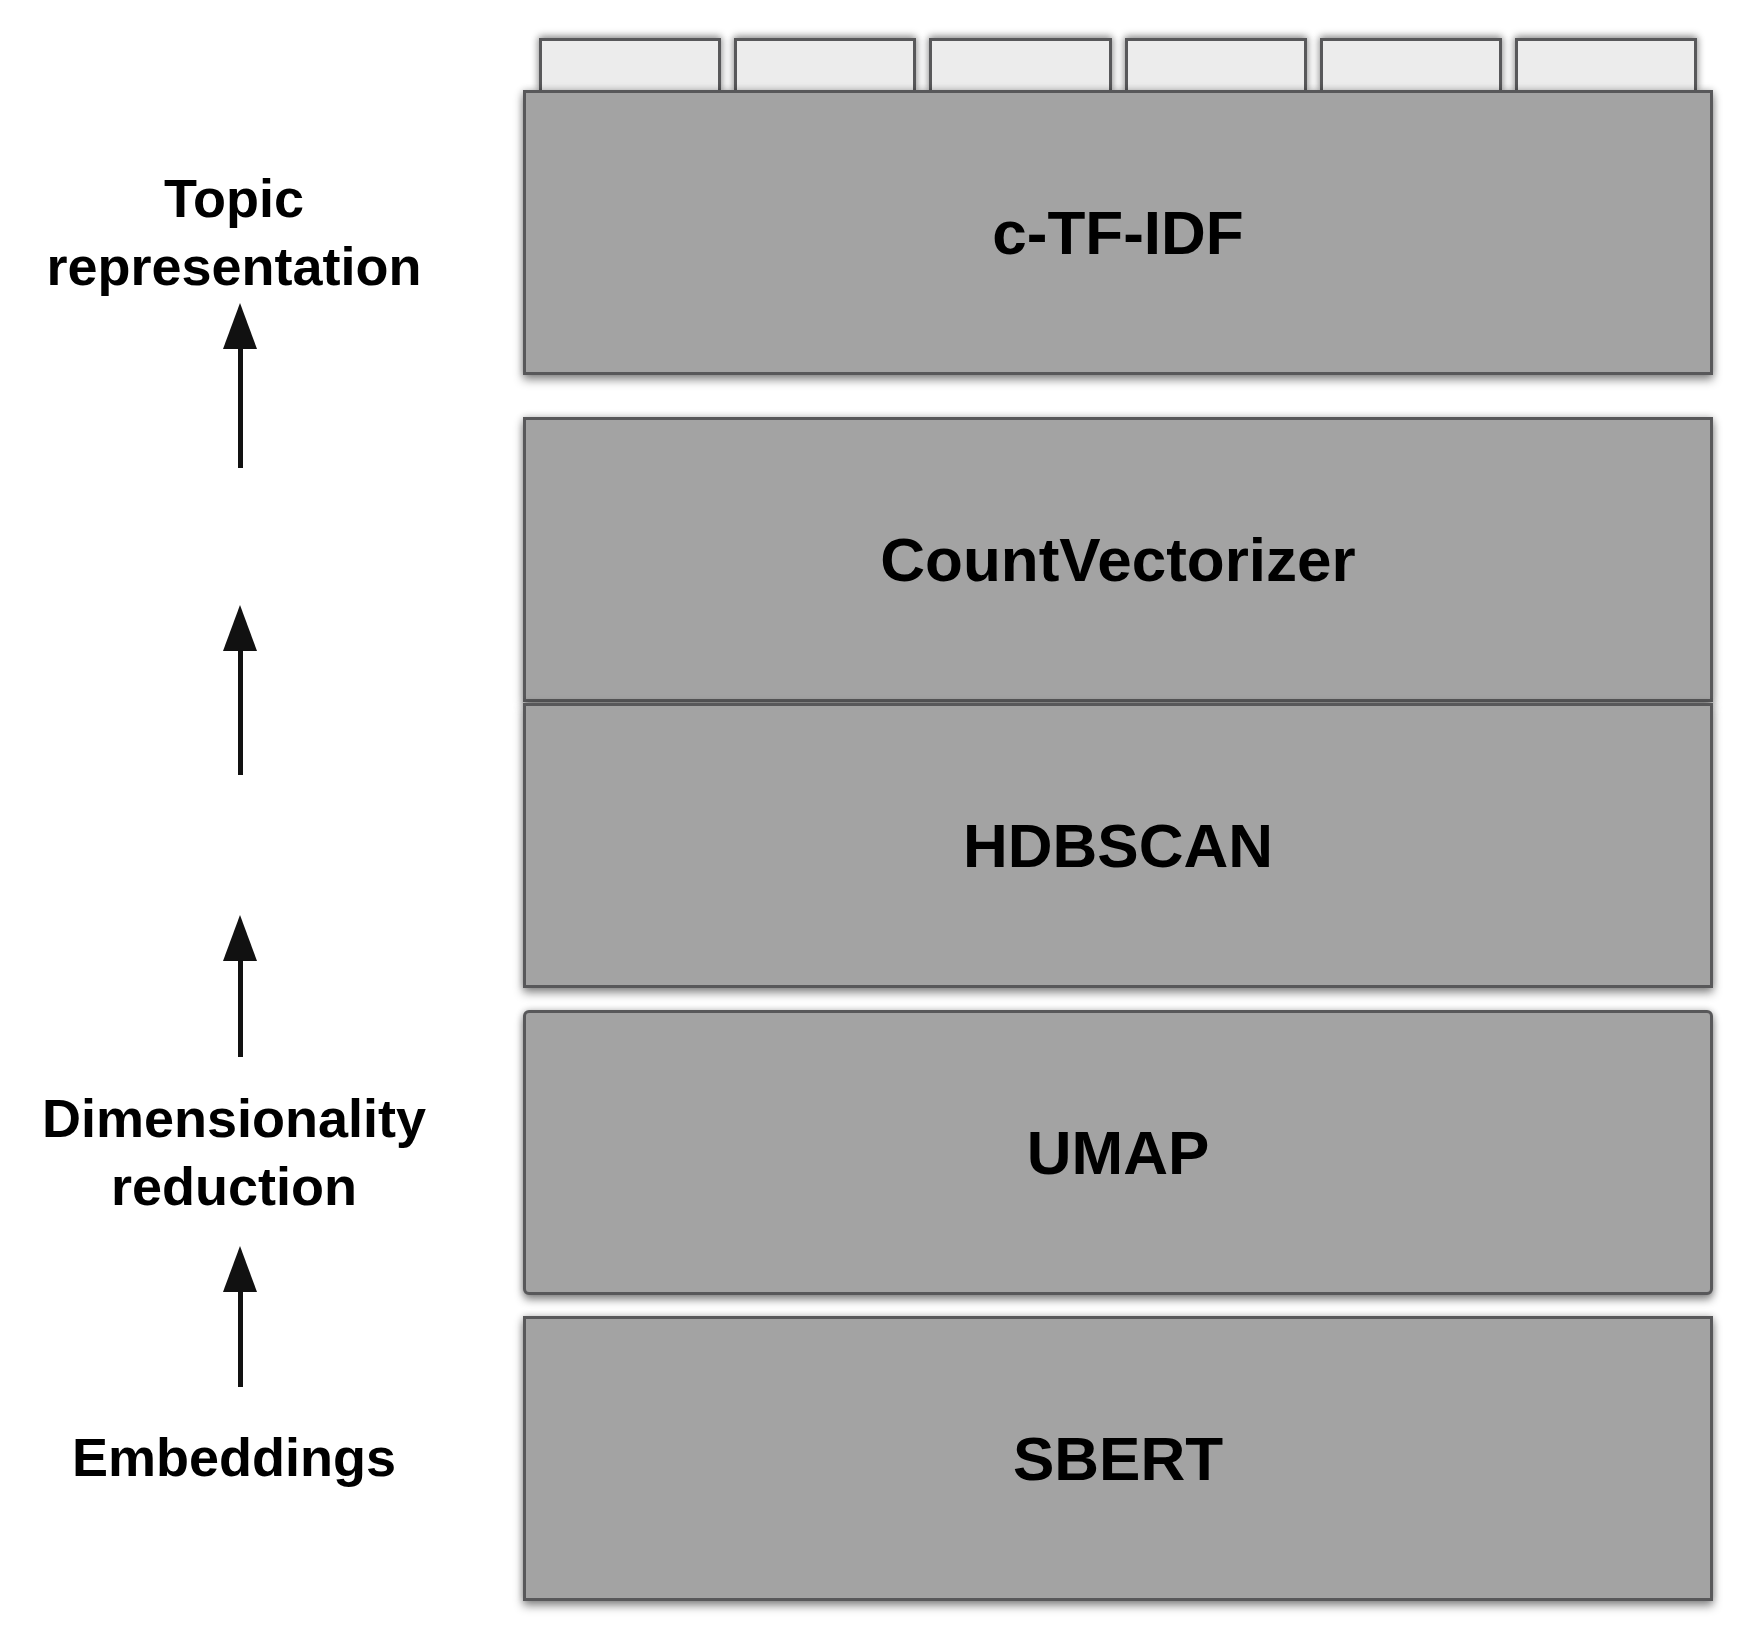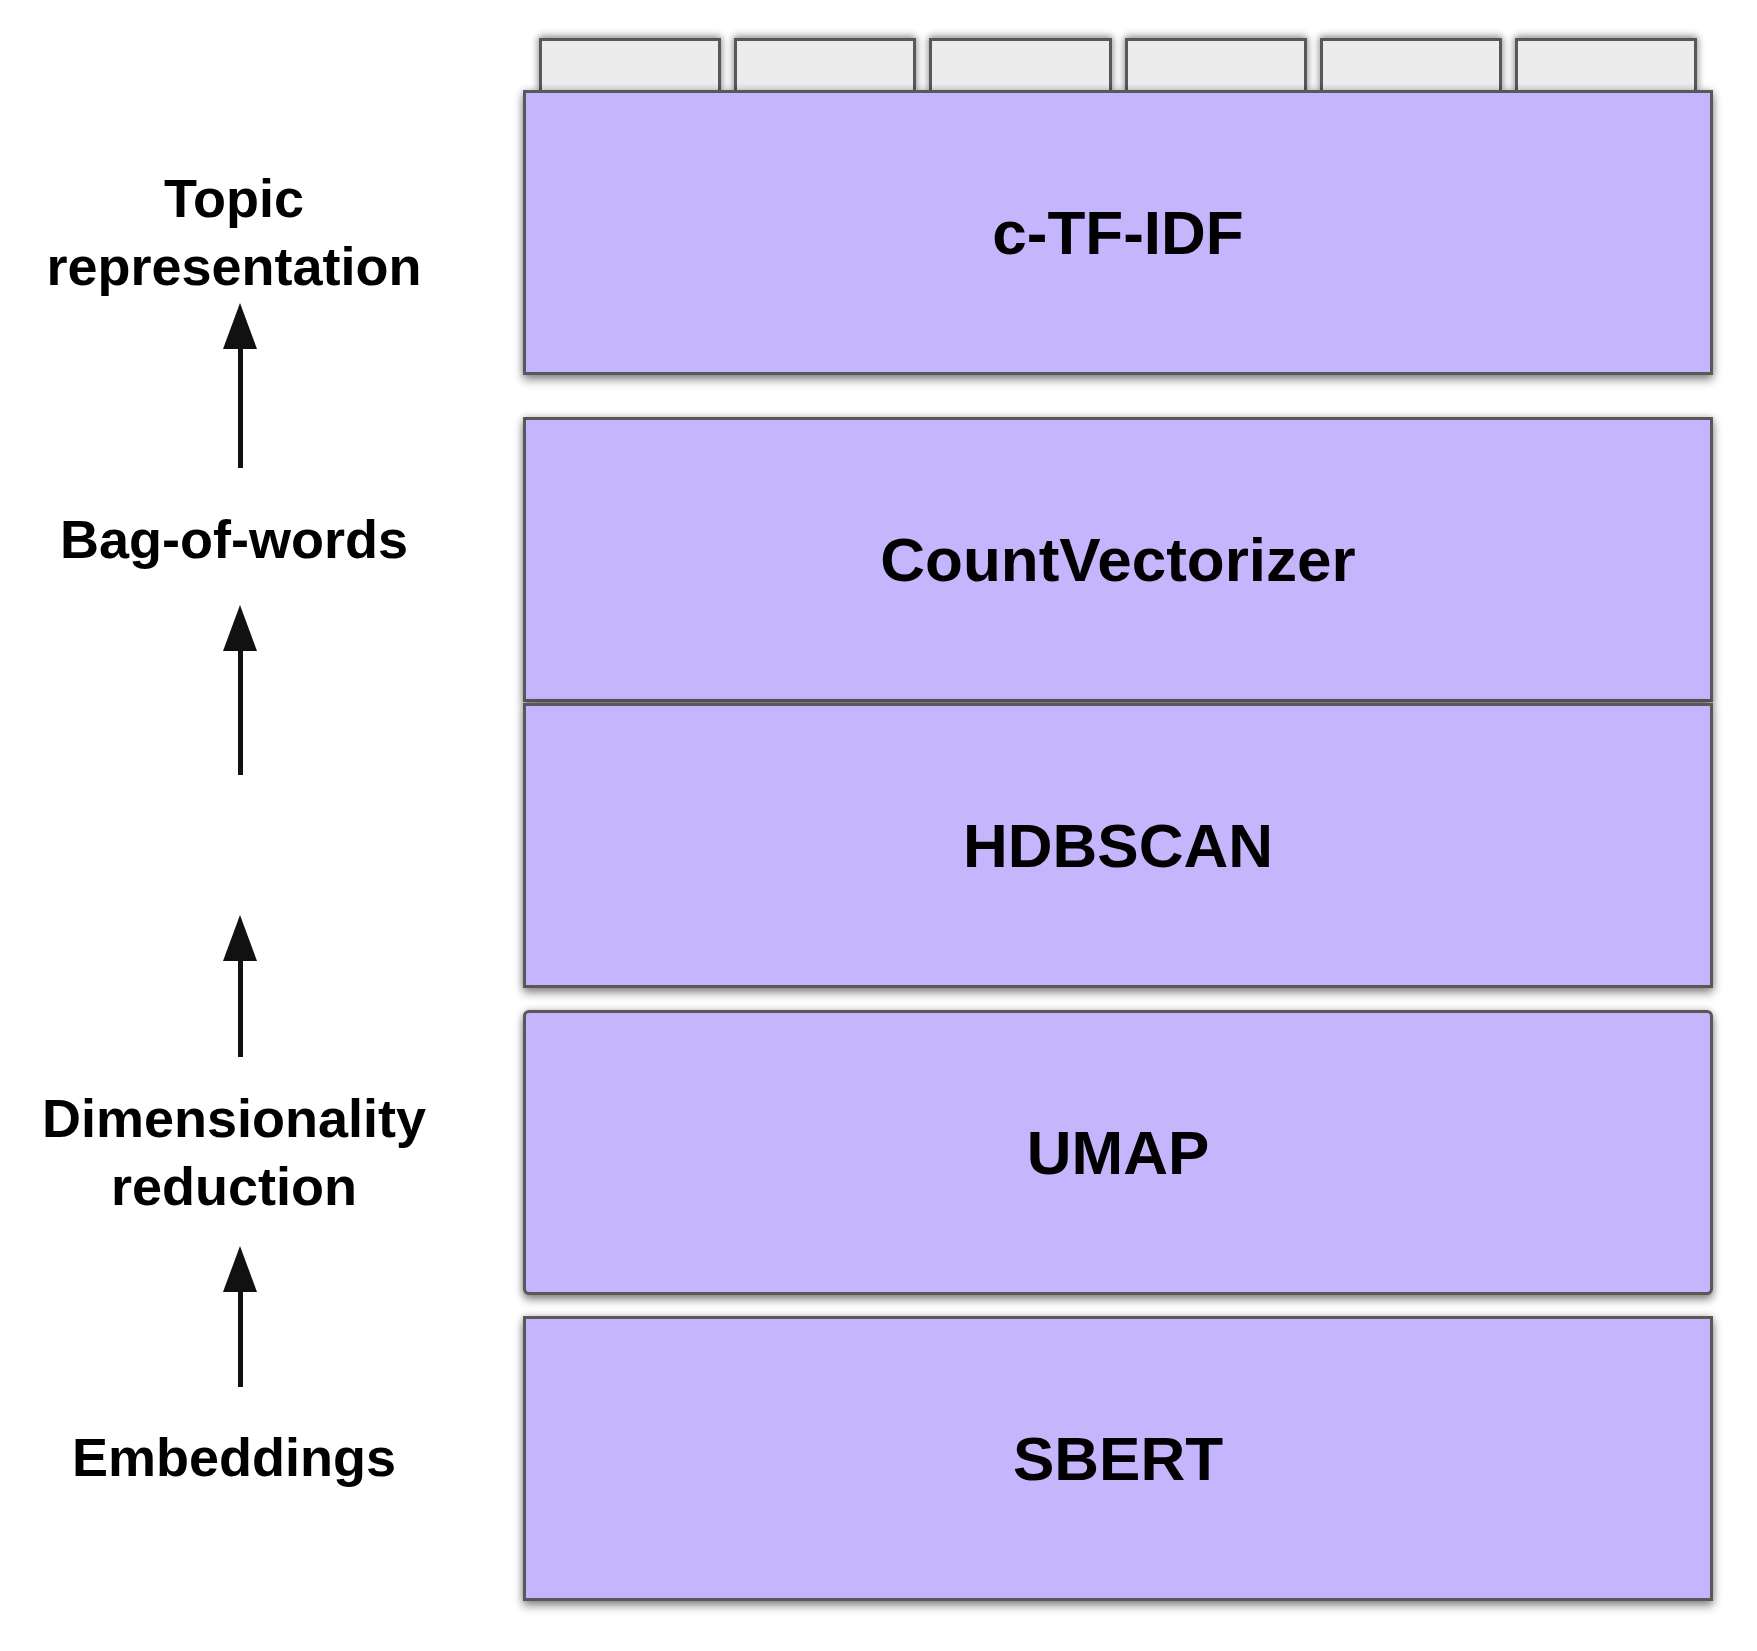--- a/index.html
+++ b/index.html
@@ -69,21 +69,21 @@
     background: #ececec;
     border: 3px solid #58585a;
     border-bottom: none;
     box-shadow: 0 -3px 7px rgba(0,0,0,0.28), -3px 0 6px rgba(0,0,0,0.15), 3px 0 6px rgba(0,0,0,0.15);
   }
   .block {
     position: absolute;
     left: 523px;
     width: 1190px;
     height: 285px;
-    background: #c4b5fd;
+    background: #a3a3a3;
     border: 3px solid #58585a;
     box-sizing: border-box;
     display: flex;
     align-items: center;
     justify-content: center;
     box-shadow: 0 5px 9px rgba(0,0,0,0.42), 0 0 7px rgba(0,0,0,0.22);
   }
   .block .component-name {
     font-size: 62px;
     font-weight: bold;
@@ -106,21 +106,20 @@
   .l3 { top: 845px; }
   .l4 { top: 1152px; }
   .l5 { top: 1458px; }
 </style>
 </head>
 <body>
 
 <div class="canvas">
 
   <div class="stage-label l1">Topic representation</div>
-  <div class="stage-label l2">Bag-of-words</div>
   <div class="stage-label l4">Dimensionality reduction</div>
   <div class="stage-label l5">Embeddings</div>
 
   <div class="up-arrow a1">
     <div class="head"></div>
     <div class="shaft"></div>
   </div>
   <div class="up-arrow a2">
     <div class="head"></div>
     <div class="shaft"></div>

